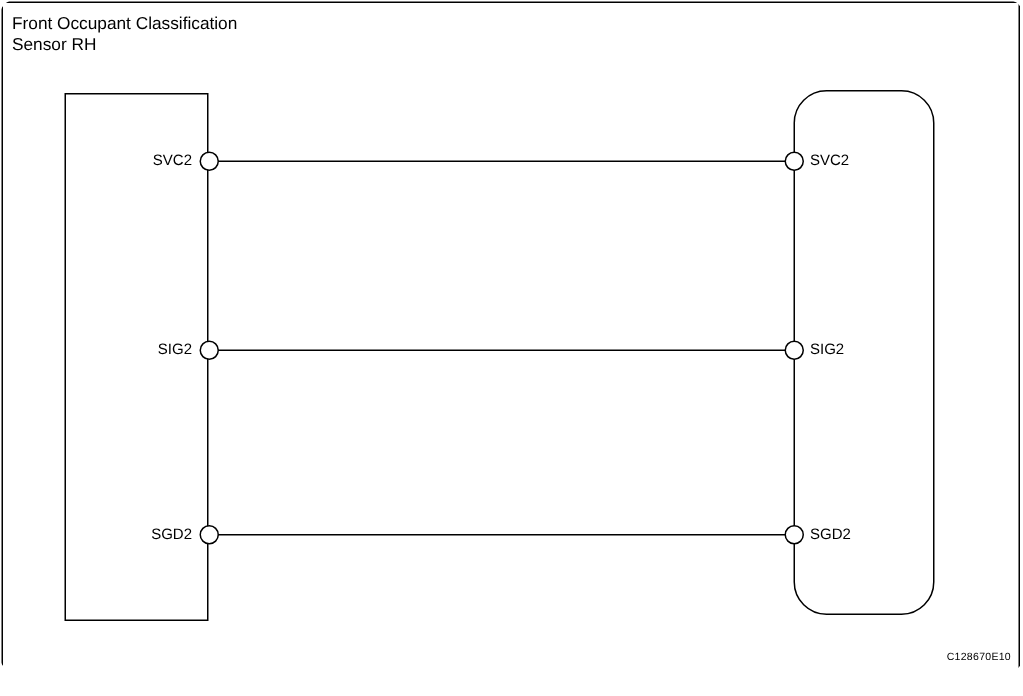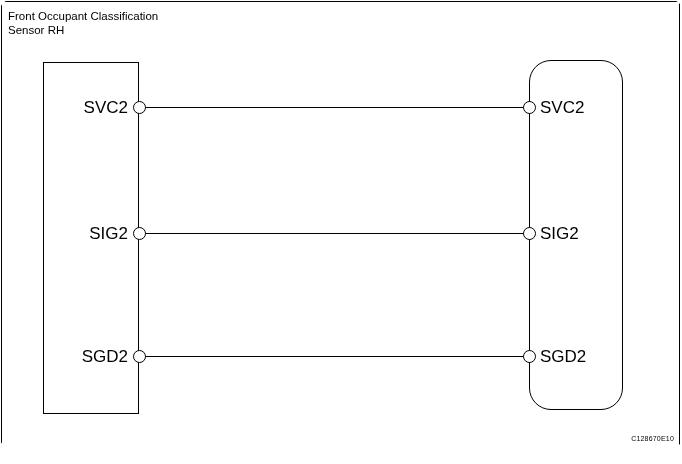--- a/index.html
+++ b/index.html
@@ -73,21 +73,21 @@
     position: absolute;
     width: 13px;
     height: 13px;
     border: 1.3px solid #000000;
     border-radius: 50%;
     background: #ffffff;
     box-sizing: border-box;
   }
   .pin-label {
     position: absolute;
-    font-size: 17px;
+    font-size: 10px;
     color: #000000;
     white-space: pre;
     line-height: 13px;
   }
   .pin-label.left {
     text-align: right;
   }
   #part-code {
     position: absolute;
     right: 8px;

